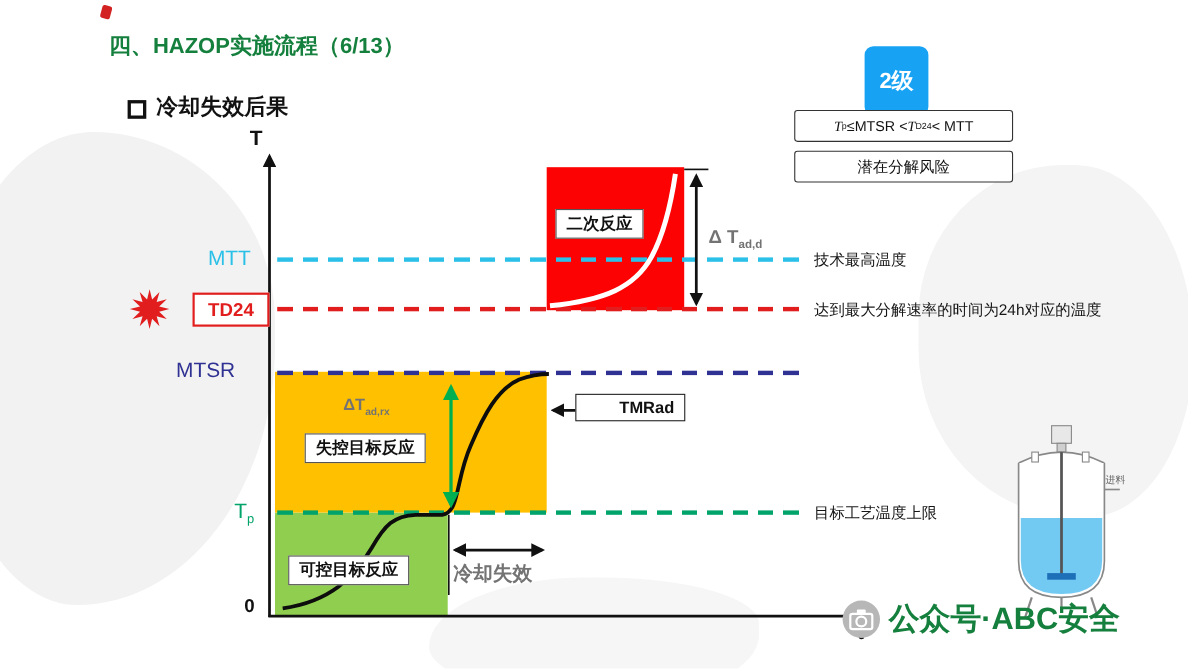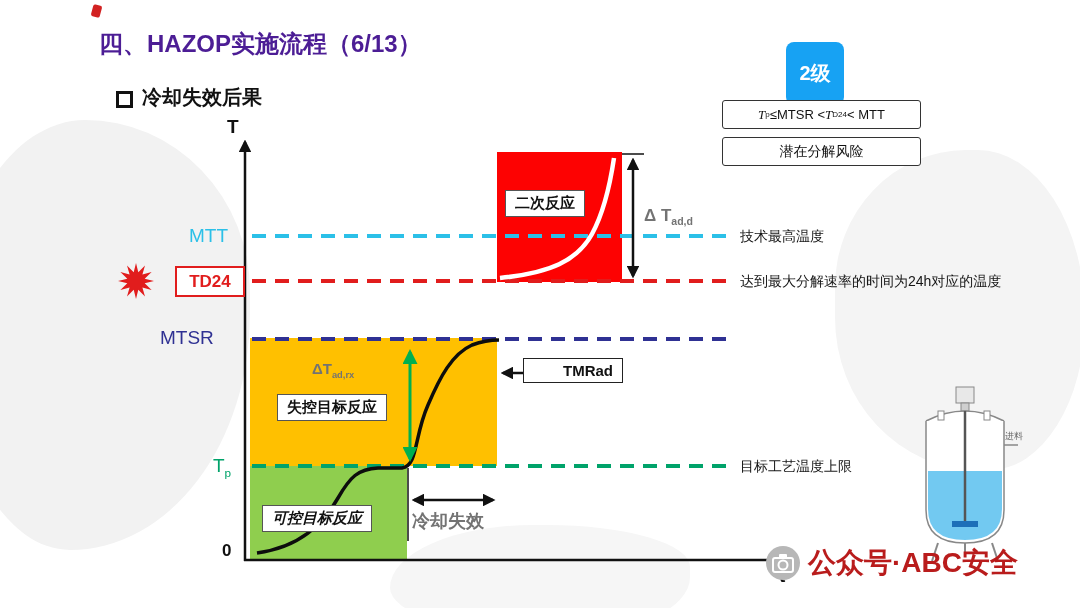--- a/index.html
+++ b/index.html
@@ -25,21 +25,21 @@
 <body>
 
 <div id="slide">
 
   <div class="blob" style="left:-50px;top:120px;width:300px;height:430px;border-radius:45% 55% 60% 40% / 50% 40% 55% 50%;"></div>
   <div class="blob" style="left:835px;top:150px;width:250px;height:320px;border-radius:55% 45% 40% 60% / 45% 55% 50% 50%;background:#f4f4f4;"></div>
   <div class="blob" style="left:390px;top:525px;width:300px;height:110px;border-radius:50% 50% 45% 55% / 60% 40% 55% 45%;background:#f6f6f6;"></div>
 
   <div class="abs" style="left:92px;top:5px;width:9px;height:12px;background:#d22222;border-radius:2px;transform:rotate(15deg);z-index:5;"></div>
 
-  <div class="abs b" style="left:99px;top:28px;font-size:24px;color:#4c1d95;z-index:5;">四、HAZOP实施流程（6/13）</div>
+  <div class="abs b" style="left:99px;top:28px;font-size:20px;color:#15803d;z-index:5;">四、HAZOP实施流程（6/13）</div>
 
   <div class="abs" style="left:116px;top:91px;width:11px;height:11px;border:3px solid #111;z-index:5;"></div>
   <div class="abs b" style="left:142px;top:84px;font-size:20px;color:#111;z-index:5;">冷却失效后果</div>
 
   <div class="abs b" style="left:786px;top:42px;width:58px;height:63px;background:#17a2f3;color:#fff;border-radius:8px;
               display:flex;align-items:center;justify-content:center;font-size:20px;z-index:5;">2级</div>
 
   <div class="outlinedbox" style="left:722px;top:100px;width:197px;height:27px;font-size:13px;">
     <span class="ser">T</span>
       <sub>p</sub>
@@ -122,35 +122,35 @@
   </div>
   <div class="linelabel" style="left:160px;top:327px;color:#2f3193;">MTSR</div>
   <div class="linelabel" style="left:213px;top:455px;color:#00a36a;">
     <span>T</span><sub>p</sub>
   </div>
 
   <div class="desc" style="left:740px;top:228px;">技术最高温度</div>
   <div class="desc" style="left:740px;top:273px;">达到最大分解速率的时间为24h对应的温度</div>
   <div class="desc" style="left:740px;top:458px;">目标工艺温度上限</div>
 
-  <div class="wbox" style="left:262px;top:505px;font-style:italic;"><span>可控目标反应</span></div>
+  <div class="wbox" style="left:262px;top:505px;"><span>可控目标反应</span></div>
   <div class="wbox" style="left:277px;top:394px;"><span>失控目标反应</span></div>
   <div class="wbox" style="left:505px;top:190px;"><span>二次反应</span></div>
   <div class="wbox" style="left:523px;top:358px;border:1.5px solid #222;padding-left:39px;"><span>TMRad</span></div>
 
   <div class="ann" style="left:312px;top:360px;font-size:15px;">
     <span>ΔT</span><sub>ad,rx</sub>
   </div>
   <div class="ann" style="left:644px;top:206px;font-size:17px;">
     <span>Δ T</span><sub>ad,d</sub>
   </div>
   <div class="ann" style="left:412px;top:509px;font-size:18px;">冷却失效</div>
 
   <div class="abs" style="left:766px;top:546px;width:34px;height:34px;background:#b7b7b7;border-radius:50%;z-index:5;">
     <svg width="34" height="34">
       <rect x="7" y="12" width="20" height="14" rx="2" fill="none" stroke="#fff" stroke-width="2"></rect>
       <rect x="13" y="8" width="8" height="5" rx="1" fill="#fff"></rect>
       <circle cx="17" cy="19" r="4.5" fill="none" stroke="#fff" stroke-width="2"></circle>
     </svg>
   </div>
-  <div class="abs b" style="left:808px;top:544px;font-size:28px;color:#b91c1c;z-index:5;">公众号·ABC安全</div>
+  <div class="abs b" style="left:808px;top:544px;font-size:28px;color:#15803d;z-index:5;">公众号·ABC安全</div>
 
 </div>
 
 </body></html>

